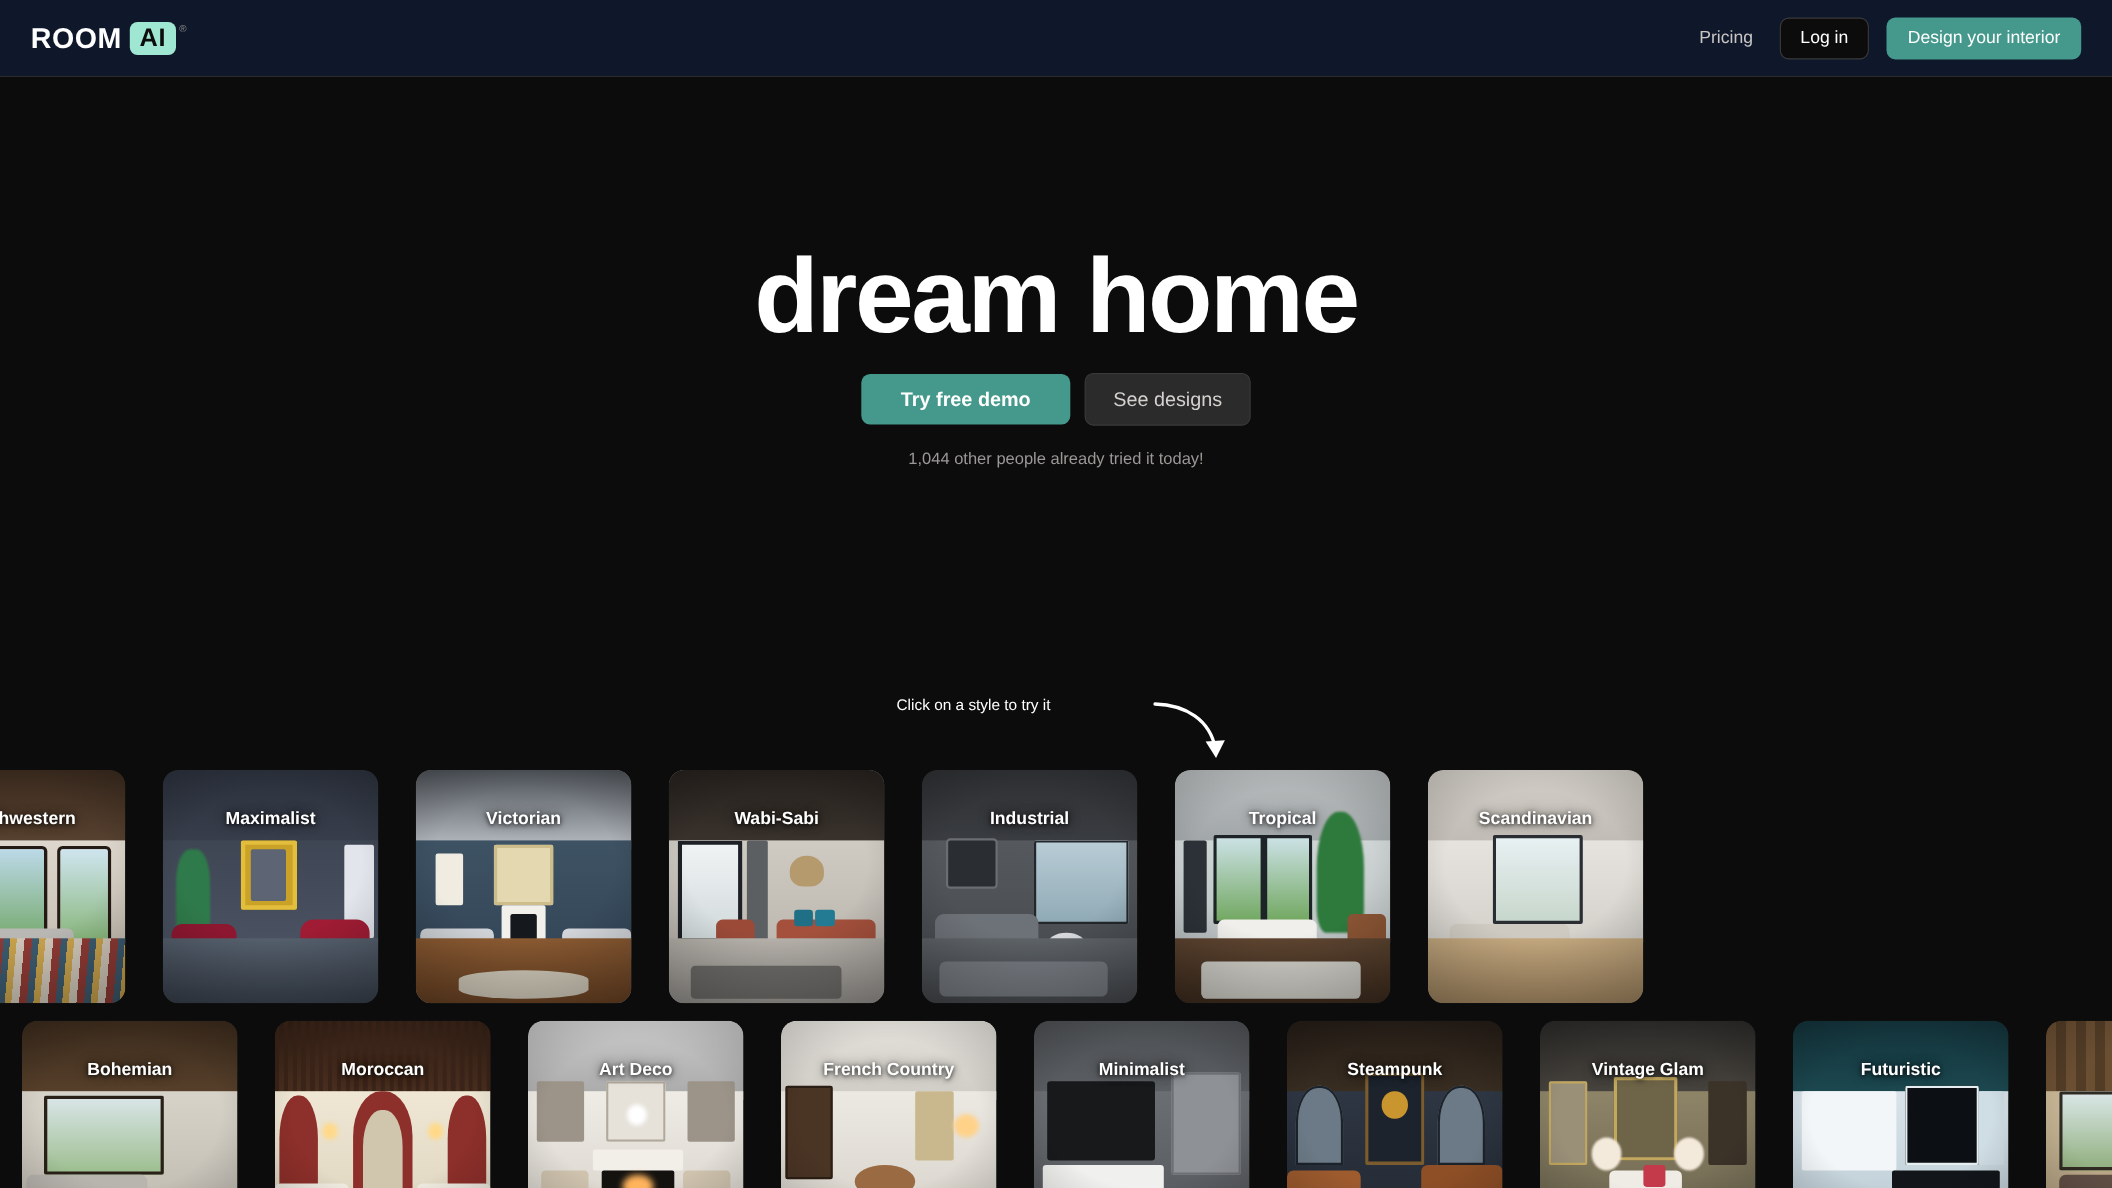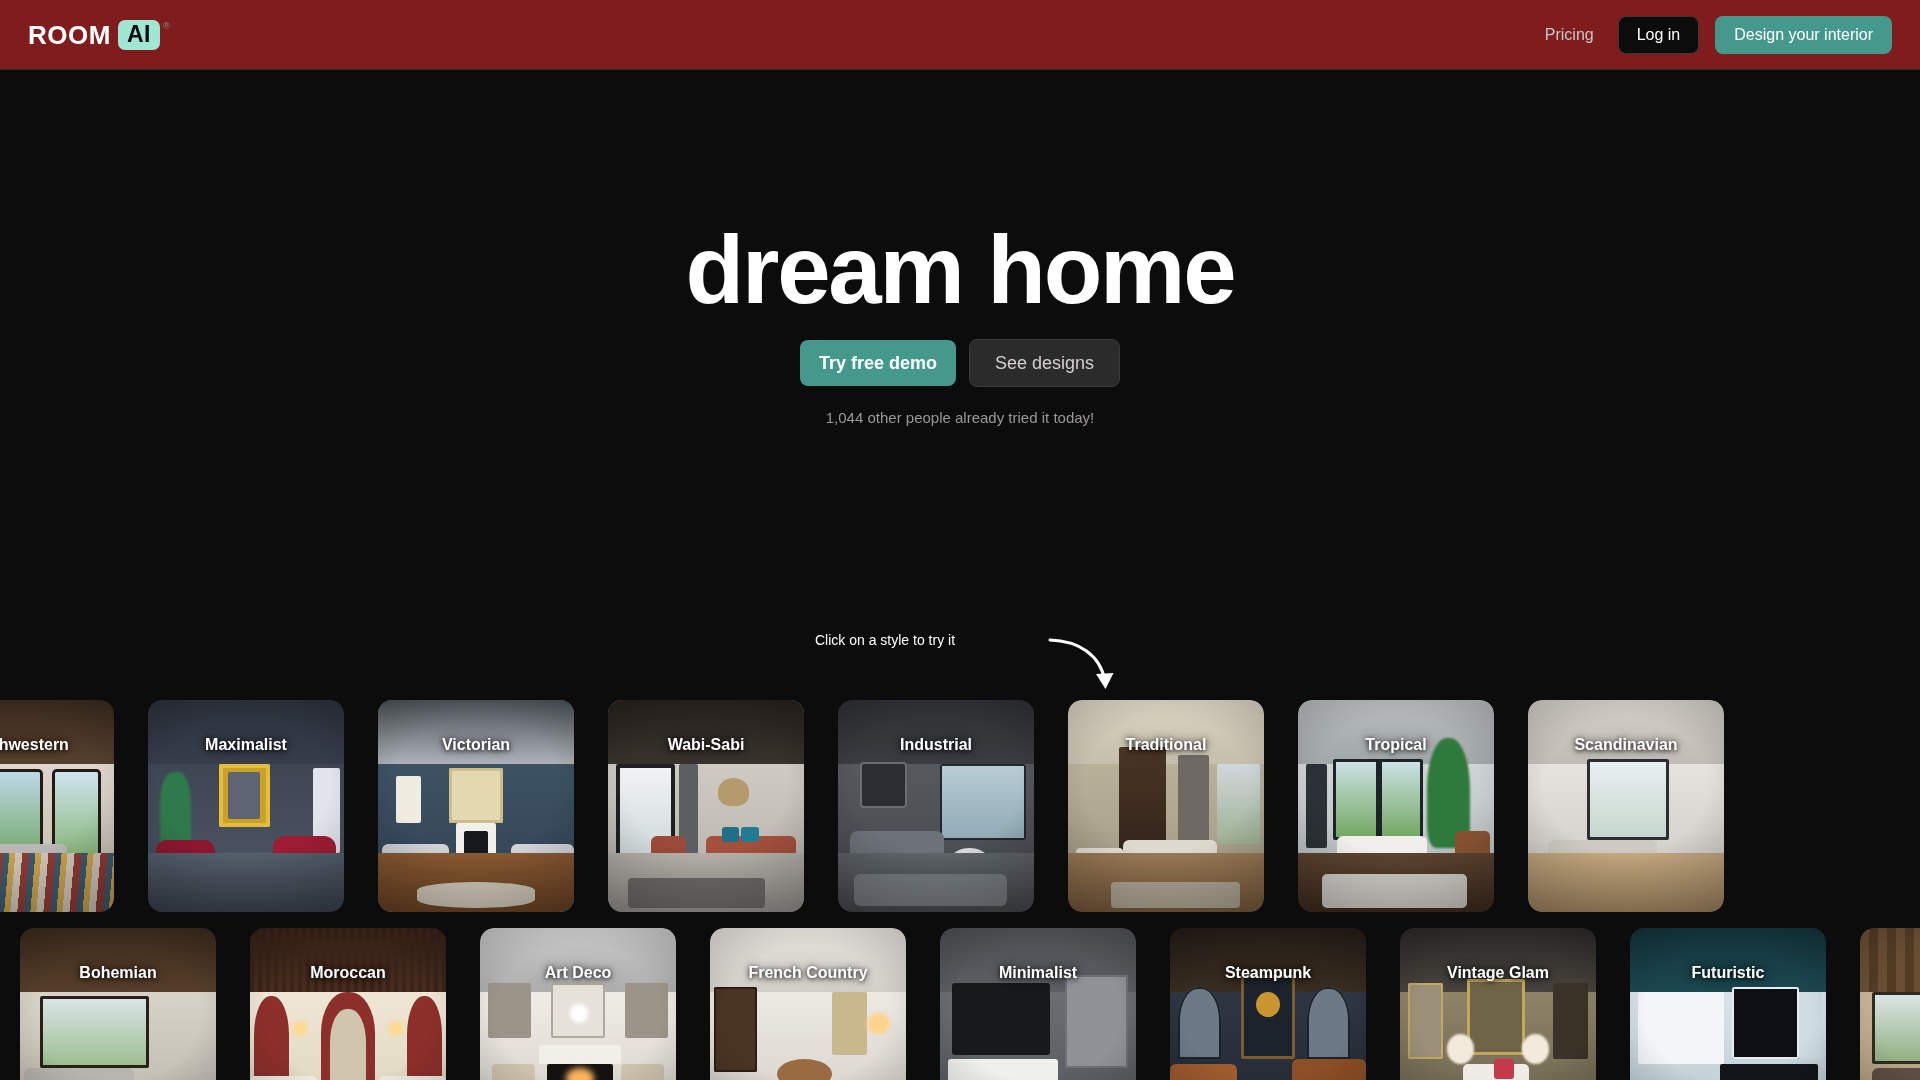--- a/index.html
+++ b/index.html
@@ -26,21 +26,21 @@
   .header {
     position: absolute;
     top: 0; left: 0;
     width: 1920px;
     height: 70px;
     display: flex;
     align-items: center;
     justify-content: space-between;
     padding: 0 28px 0 28px;
     border-bottom: 1px solid #2a2a2a;
-    background: #7f1d1d;
+    background: #0f172a;
     z-index: 40;
   }
 
   .brand {
     display: flex;
     align-items: flex-start;
     gap: 0;
     user-select: none;
     text-decoration: none;
   }
@@ -142,21 +142,21 @@
     margin-top: 23px;
     display: flex;
     align-items: center;
     justify-content: center;
     gap: 13px;
   }
   .btn-demo {
     background: #45998c;
     color: #ffffff;
     border: none;
-    padding: 13px 19px;
+    padding: 13px 36px;
     font-size: 18px;
     font-weight: 700;
     border-radius: 8px;
   }
   .btn-pricing {
     background: #2b2b2b;
     color: #d4d1cf;
     border: 1px solid #3a3a3a;
     padding: 13px 25px;
     font-size: 18px;
@@ -407,36 +407,20 @@
           <div class="sofa" style="left:6%;top:62%;width:48%;height:18%;background:#6d7278;border-radius:8px;"></div>
           <div class="sofa" style="left:58%;top:70%;width:18%;height:10%;background:#d7d9dc;border-radius:50%;"></div>
           <div class="floor" style="background:linear-gradient(#5e6368,#46494d);"></div>
           <div class="rug" style="left:8%;top:82%;width:78%;height:15%;background:#757a80;border-radius:6px;"></div>
           <div class="vign"></div>
         </div>
         <div class="label">Industrial</div>
       </div>
 
 
-      <div class="style-card">
-        <div class="scene">
-          <div class="ceiling" style="background:linear-gradient(#d9d3c2,#c2bca9);"></div>
-          <div class="wall" style="background:linear-gradient(#b9b19a,#a79f89);"></div>
-          <div class="win" style="left:26%;top:22%;width:24%;height:50%;background:linear-gradient(#4a3526,#33241a);"></div>
-          <div class="win" style="left:56%;top:26%;width:16%;height:44%;background:#6e6a62;"></div>
-          <div class="win" style="left:76%;top:30%;width:22%;height:38%;background:linear-gradient(#cfd8dc,#9fb093);"></div>
-          <div class="sofa" style="left:28%;top:66%;width:48%;height:16%;background:#ded9cf;border-radius:6px;"></div>
-          <div class="sofa" style="left:4%;top:70%;width:24%;height:20%;background:#e2ded5;border-radius:4px;"></div>
-          <div class="tbl" style="left:52%;top:82%;width:22%;height:8%;background:#4a3426;border-radius:4px;"></div>
-          <div class="floor" style="background:linear-gradient(#9a7a56,#7a5c3c);"></div>
-          <div class="rug" style="left:22%;top:86%;width:66%;height:12%;background:#b0a693;border-radius:4px;"></div>
-          <div class="vign"></div>
-        </div>
-        <div class="label">Traditional</div>
-      </div>
 
       <div class="style-card">
         <div class="scene">
           <div class="ceiling" style="background:linear-gradient(#b8bcbd,#9fa4a6);"></div>
           <div class="wall" style="background:linear-gradient(#cfd4d5,#bcc2c3);"></div>
           <div class="win" style="left:18%;top:28%;width:46%;height:38%;background:linear-gradient(#cfe3ea,#6fa65c);box-shadow:inset 0 0 0 3px #1d2326;"></div>
           <div class="win" style="left:40%;top:28%;width:3%;height:38%;background:#1d2326;"></div>
           <div class="win" style="left:66%;top:18%;width:22%;height:52%;background:#2e7a3c;border-radius:46% 46% 20% 20%;filter:blur(1px);"></div>
           <div class="win" style="left:4%;top:30%;width:11%;height:40%;background:#2b3136;"></div>
           <div class="sofa" style="left:20%;top:64%;width:46%;height:15%;background:#f0efec;border-radius:6px;"></div>

